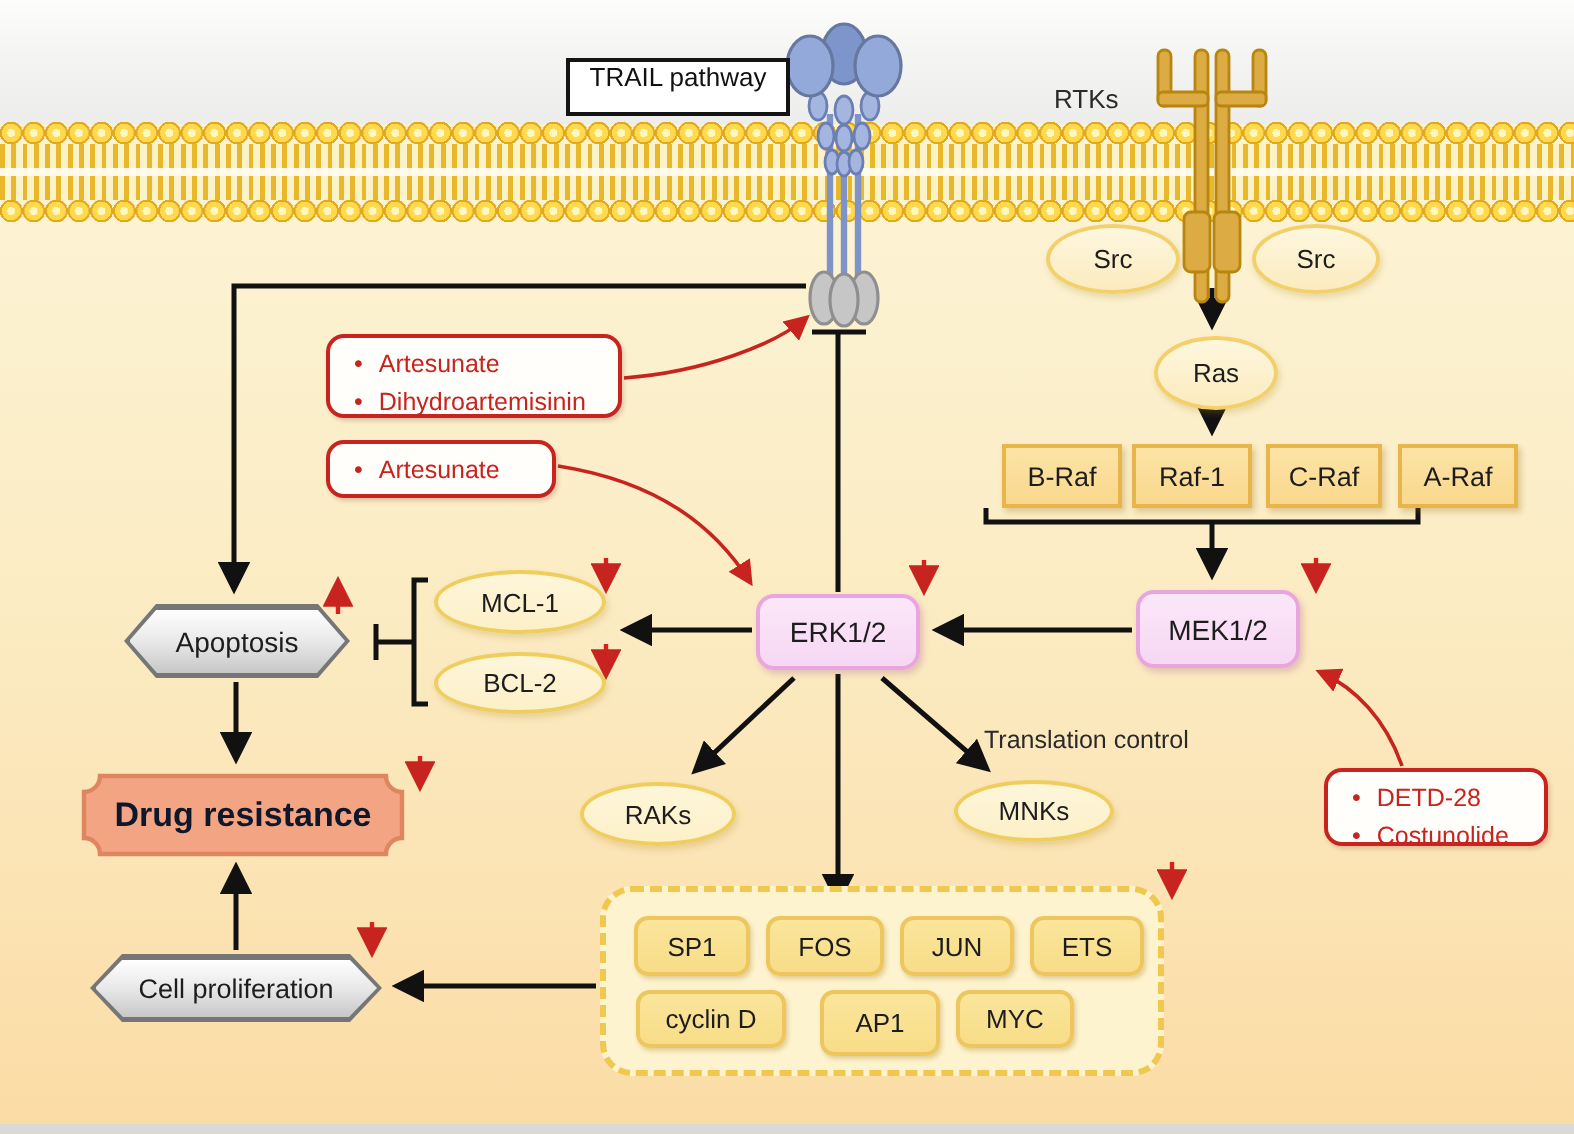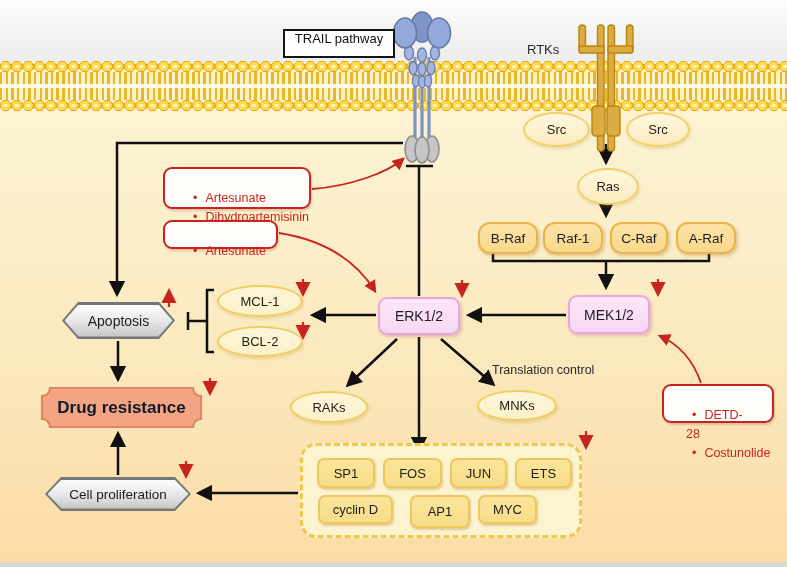--- a/index.html
+++ b/index.html
@@ -15,31 +15,31 @@
     background-size:11.3px 13px;background-repeat:repeat-x;}
   .membrane .heads-top{top:0;}
   .membrane .heads-bottom{bottom:0;}
   .membrane .tails{position:absolute;left:0;right:0;top:12px;bottom:12px;
     background:linear-gradient(180deg,rgba(255,252,235,0) 0 43%,rgba(255,252,238,.95) 43% 57%,rgba(255,252,235,0) 57%),
     repeating-linear-gradient(90deg,#E9B72A 0 2.4px,#FBF2C8 2.4px 5.65px);}
   
   .node{position:absolute;display:flex;align-items:center;justify-content:center;color:#1d1d1d;z-index:4;box-sizing:border-box;}
   .oval{border-radius:50%;background:linear-gradient(180deg,#FEF7DF,#FBEBBE);border:2.5px solid #F2D06B;font-size:13px;box-shadow:1px 2px 3px rgba(180,140,40,.25);}
   .oval.pale{background:linear-gradient(180deg,#FEF6DA,#FCF0C8);border-color:#EFCE60;}
-  .raf{background:linear-gradient(180deg,#FCE3A6,#FAD88D);border:2.5px solid #E8B54B;border-radius:12px;font-size:13.5px;box-shadow:1.5px 2px 3px rgba(160,110,20,.3);}
+  .raf{background:linear-gradient(180deg,#FCE3A6,#FAD88D);border:2.5px solid #E8B54B;border-radius:0;font-size:13.5px;box-shadow:1.5px 2px 3px rgba(160,110,20,.3);margin-left:23px;}
   .kinase{background:linear-gradient(180deg,#FBE7F9,#F7D7F3);border:2.5px solid #E9A6DE;border-radius:9px;font-size:14px;box-shadow:1.5px 2px 3px rgba(150,70,130,.25);}
   .tf{background:linear-gradient(180deg,#FAE59B,#F8DD88);border:2px solid #EDC75D;border-radius:7px;font-size:13px;box-shadow:1px 1.5px 2px rgba(170,120,30,.3);}
   .dashed-box{position:absolute;background:#FDF3CE;border:3px dashed #EFC84D;border-radius:16px;z-index:3;box-sizing:border-box;}
   .label-box{position:absolute;display:flex;align-items:flex-start;justify-content:center;background:#fff;border:2px solid #141414;font-size:13px;color:#111;z-index:5;}
   .plain-label{position:absolute;color:#2a2a2a;z-index:5;}
   .hex{position:absolute;z-index:4;}
   .hex .outer{position:absolute;inset:0;background:#767676;}
   .hex .inner{position:absolute;inset:2.5px;background:linear-gradient(180deg,#FEFEFE 0%,#E8E8E8 50%,#C6C6C6 100%);display:flex;align-items:center;justify-content:center;color:#1d1d1d;}
   .drug-box{position:absolute;background:#FFFEFB;border:2px solid #C8241F;border-radius:9px;color:#C8241F;z-index:5;padding:4px 10px 4px 6px;box-sizing:border-box;box-shadow:1px 1.5px 2px rgba(120,30,20,.2);}
-  .drug-box ul{margin:16px;padding:0;list-style:none;font-size:12.5px;line-height:1.5;}
+  .drug-box ul{margin:0;padding:0;list-style:none;font-size:12.5px;line-height:1.5;}
   .drug-box li::before{content:"\2022";margin:0 8px 0 6px;}
   svg.connectors{position:absolute;left:0;top:0;z-index:3;}
   svg.receptor{position:absolute;z-index:4;}
 </style>
 </head>
 <body>
 
 <div class="canvas">
 
   <div class="top-bg"></div>

